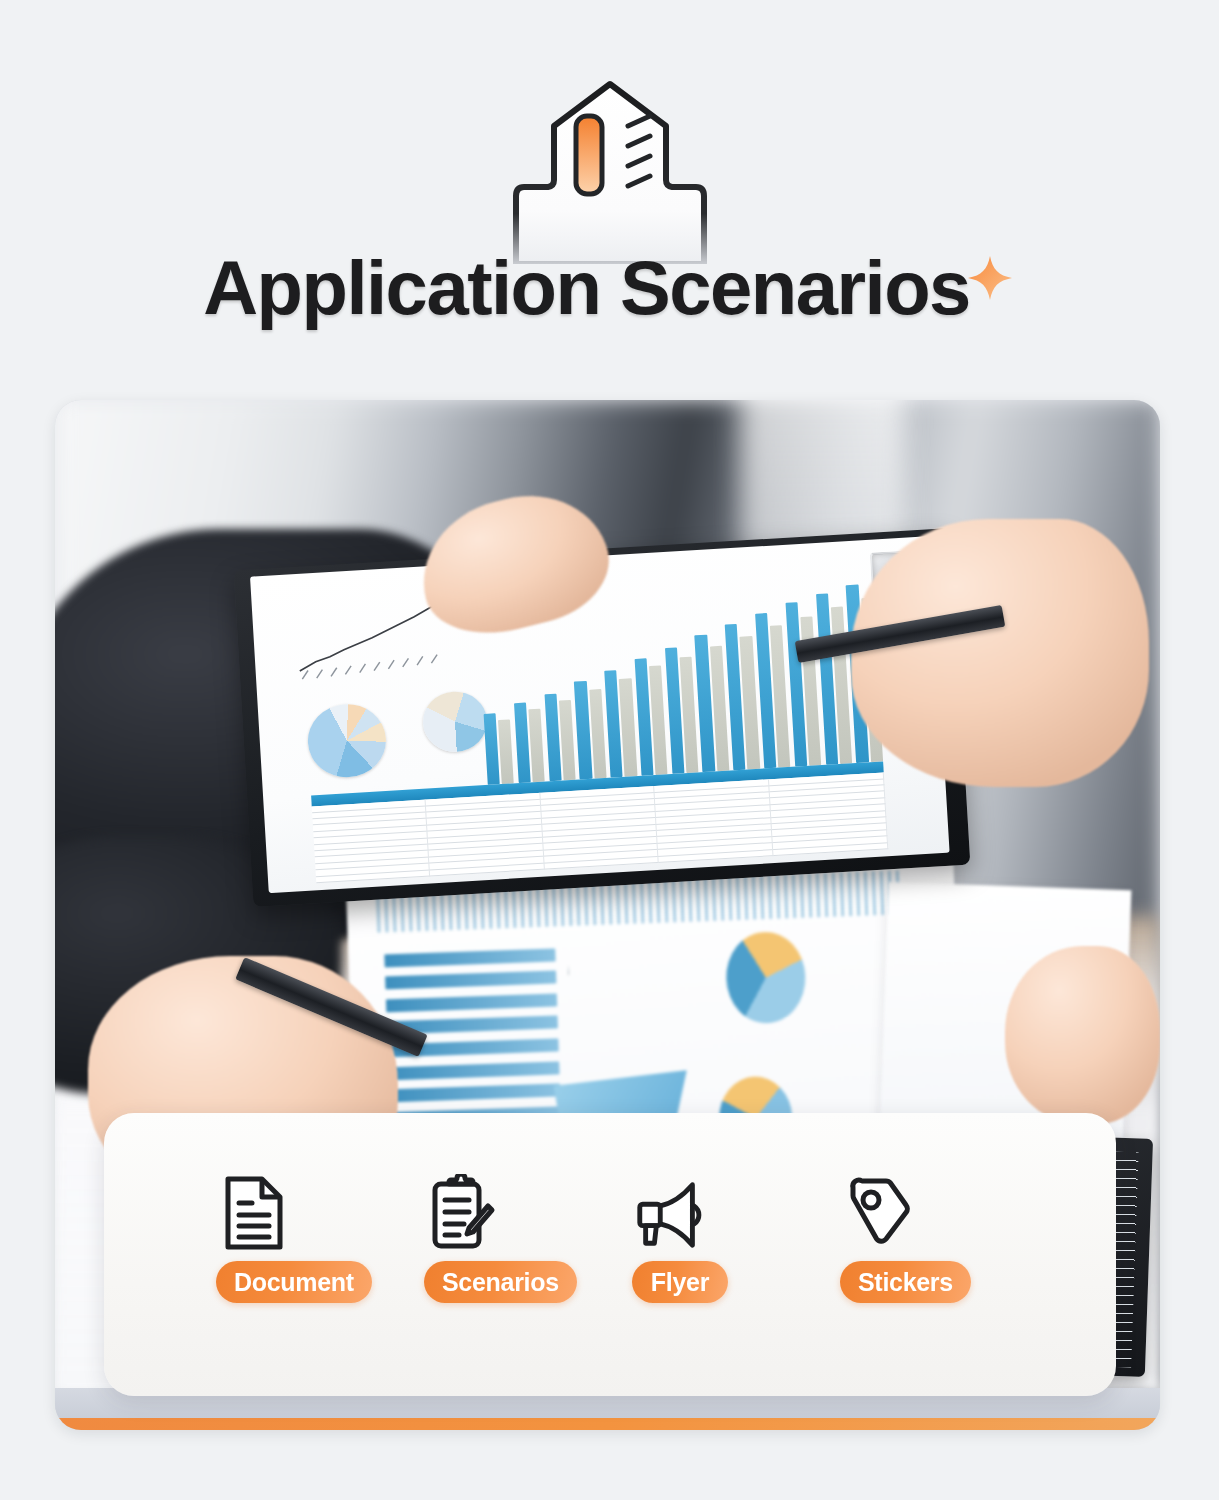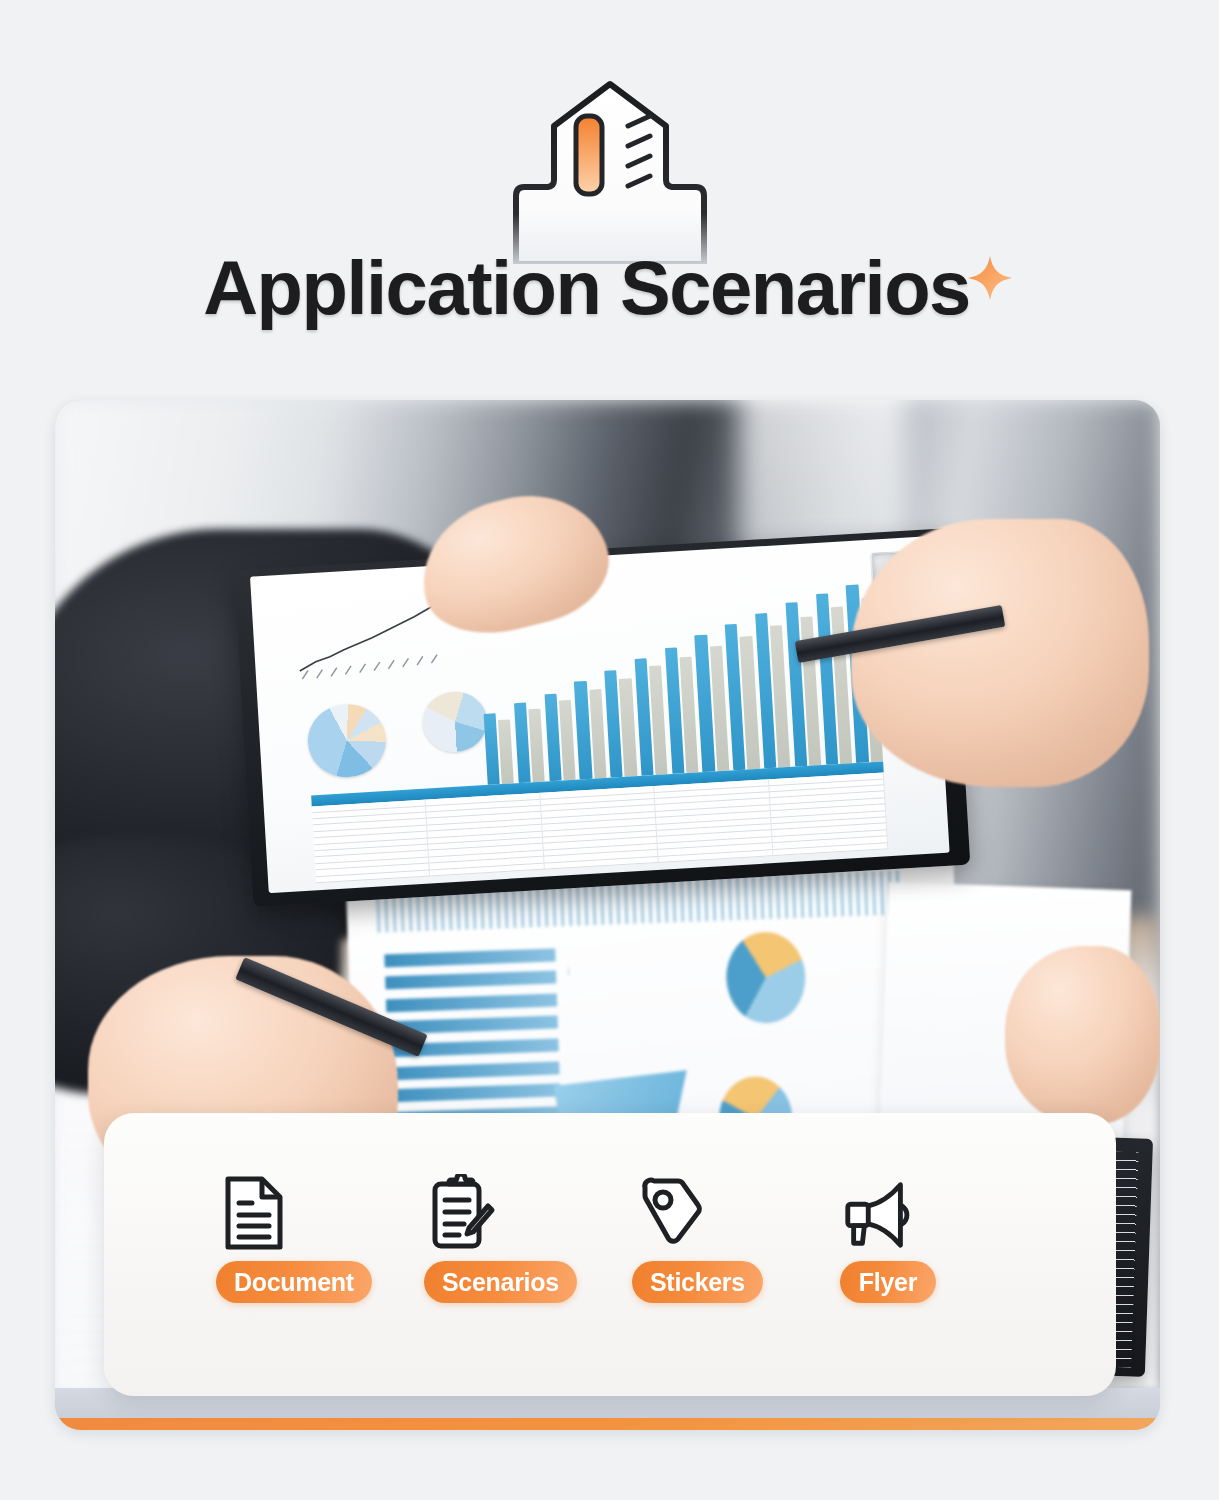--- a/index.html
+++ b/index.html
@@ -597,37 +597,37 @@
               </g>
               <path d="M60 32 L64 36 L45 58 L39 60 L41 54 Z" fill="#fff" stroke="#1f2023" stroke-width="5" stroke-linejoin="round"></path>
             </svg>
           </div>
           <div class="pill">Scenarios</div>
         </div>
 
 
         <div class="tag-item">
           <div class="tag-icon">
-            <svg viewBox="0 0 72 76" width="72" height="76">
-              <path d="M20 6 h24 a6 6 0 0 1 4.6 2.2 L64 30 a6 6 0 0 1 0 7.6 L44 64 a6 6 0 0 1 -9.6 -0.4 L12 24 a6 6 0 0 1 -1 -3.4 v-8 A6 6 0 0 1 20 6 Z" fill="#fff" stroke="#1f2023" stroke-width="5" stroke-linejoin="round"></path>
-              <circle cx="29" cy="25" r="8" fill="#fff" stroke="#1f2023" stroke-width="5"></circle>
-            </svg>
-          </div>
-          <div class="pill">Stickers</div>
-        </div>
-
-        <div class="tag-item">
-          <div class="tag-icon">
             <svg viewBox="0 0 78 74" width="78" height="74">
               <path d="M62 8 C50 22 38 28 28 30 L28 48 C38 50 50 56 62 70 Z" fill="#fff" stroke="#1f2023" stroke-width="5" stroke-linejoin="round"></path>
               <rect x="8" y="28" width="21" height="22" rx="3" fill="#fff" stroke="#1f2023" stroke-width="5"></rect>
               <path d="M14 50 L14 68 h9 l2 -18 Z" fill="#fff" stroke="#1f2023" stroke-width="5" stroke-linejoin="round"></path>
               <path d="M64 30 a11 11 0 0 1 0 18" fill="none" stroke="#1f2023" stroke-width="5" stroke-linecap="round"></path>
             </svg>
           </div>
           <div class="pill">Flyer</div>
         </div>
 
+        <div class="tag-item">
+          <div class="tag-icon">
+            <svg viewBox="0 0 72 76" width="72" height="76">
+              <path d="M20 6 h24 a6 6 0 0 1 4.6 2.2 L64 30 a6 6 0 0 1 0 7.6 L44 64 a6 6 0 0 1 -9.6 -0.4 L12 24 a6 6 0 0 1 -1 -3.4 v-8 A6 6 0 0 1 20 6 Z" fill="#fff" stroke="#1f2023" stroke-width="5" stroke-linejoin="round"></path>
+              <circle cx="29" cy="25" r="8" fill="#fff" stroke="#1f2023" stroke-width="5"></circle>
+            </svg>
+          </div>
+          <div class="pill">Stickers</div>
+        </div>
+
       </div>
     </div>
   </div>
 
 </div>
 
 </body></html>

